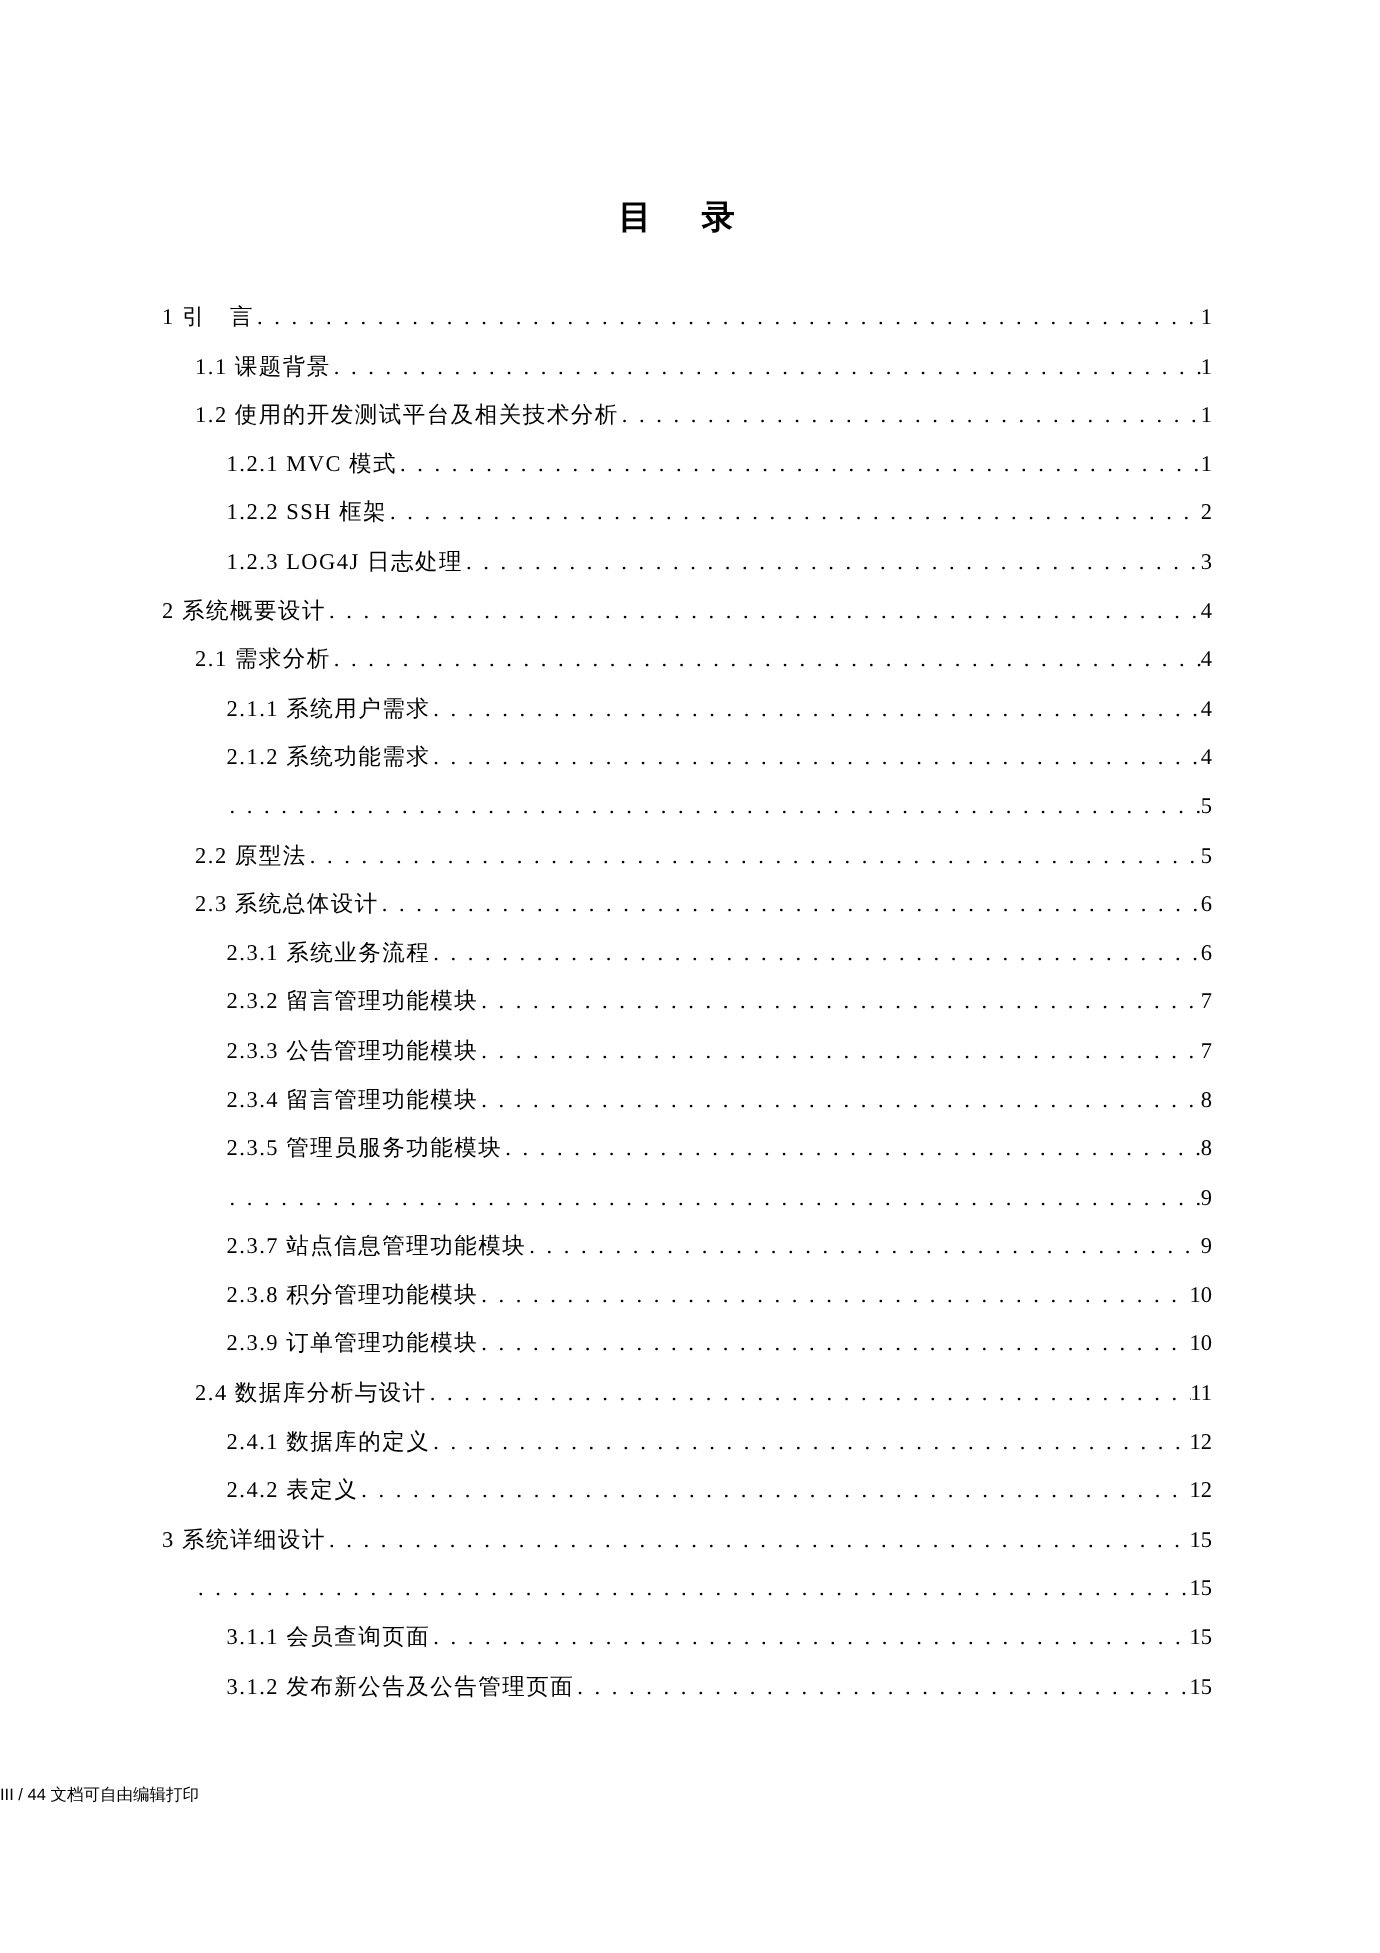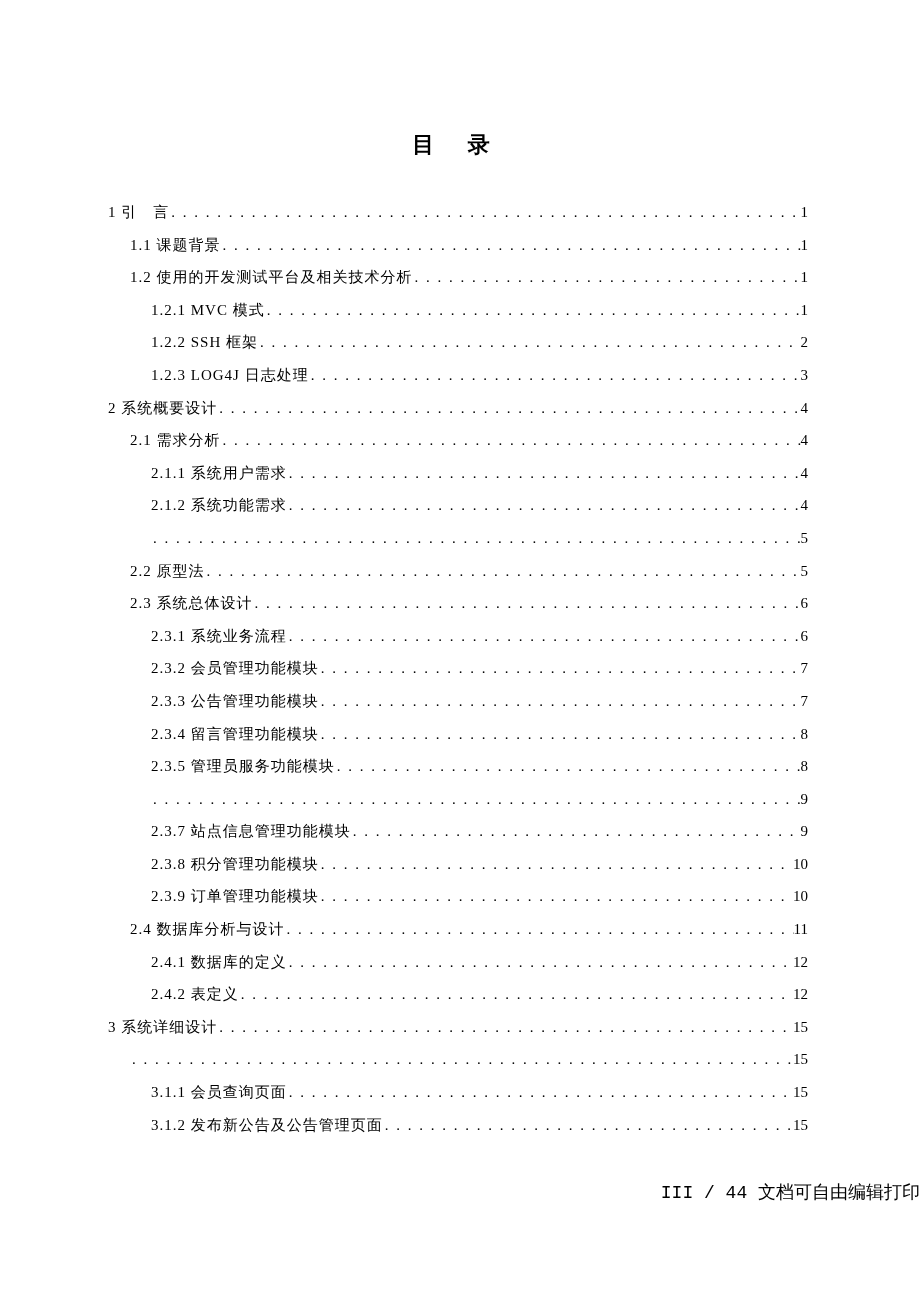--- a/index.html
+++ b/index.html
@@ -52,23 +52,23 @@
       padding-left: 22px;
     }
     .level-3 {
       padding-left: 43px;
     }
     .footer {
       position: absolute;
       bottom: 98px;
       left: 0;
       right: 0;
-      text-align: right;
-      font-size: 18px;
-      font-family: Liberation Mono, monospace;
+      text-align: left;
+      font-size: 11px;
+      font-family: Liberation Sans, sans-serif;
     }
   </style>
 </head>
 <body>
 
 <div class="page">
   <div class="title">目 录</div>
   <div id="toc-container">
       <div class="toc-entry level-1">
         <span class="toc-label">1 引　言 </span>
@@ -133,21 +133,21 @@
         <span class="toc-label">2.3 系统总体设计 </span>
         <span class="toc-dots">. . . . . . . . . . . . . . . . . . . . . . . . . . . . . . . . . . . . . . . . . . . . . . . . . . . . . . . . . . . . . . . . . . . . . . . . . . . . . . . . . . . . . . . . . . . . . . . . . . . . . . . . . . . . . . . . . . . . . . . . . . . . . . . . . . . . . . . . . . . . . . . . . . . . . . . . . . . . . . . . . . . . . . . . . . . . . . . . . . . . . . . . . . . . . . . . . . . . . . . . </span>
         <span class="toc-page"> 6</span>
       </div>
       <div class="toc-entry level-3">
         <span class="toc-label">2.3.1  系统业务流程 </span>
         <span class="toc-dots">. . . . . . . . . . . . . . . . . . . . . . . . . . . . . . . . . . . . . . . . . . . . . . . . . . . . . . . . . . . . . . . . . . . . . . . . . . . . . . . . . . . . . . . . . . . . . . . . . . . . . . . . . . . . . . . . . . . . . . . . . . . . . . . . . . . . . . . . . . . . . . . . . . . . . . . . . . . . . . . . . . . . . . . . . . . . . . . . . . . . . . . . . . . . . . . . . . . . . . . . </span>
         <span class="toc-page"> 6</span>
       </div>
       <div class="toc-entry level-3">
-        <span class="toc-label">2.3.2 会员管理功能模块 </span>
+        <span class="toc-label">2.3.2 留言管理功能模块 </span>
         <span class="toc-dots">. . . . . . . . . . . . . . . . . . . . . . . . . . . . . . . . . . . . . . . . . . . . . . . . . . . . . . . . . . . . . . . . . . . . . . . . . . . . . . . . . . . . . . . . . . . . . . . . . . . . . . . . . . . . . . . . . . . . . . . . . . . . . . . . . . . . . . . . . . . . . . . . . . . . . . . . . . . . . . . . . . . . . . . . . . . . . . . . . . . . . . . . . . . . . . . . . . . . . . . . </span>
         <span class="toc-page"> 7</span>
       </div>
       <div class="toc-entry level-3">
         <span class="toc-label">2.3.3 公告管理功能模块 </span>
         <span class="toc-dots">. . . . . . . . . . . . . . . . . . . . . . . . . . . . . . . . . . . . . . . . . . . . . . . . . . . . . . . . . . . . . . . . . . . . . . . . . . . . . . . . . . . . . . . . . . . . . . . . . . . . . . . . . . . . . . . . . . . . . . . . . . . . . . . . . . . . . . . . . . . . . . . . . . . . . . . . . . . . . . . . . . . . . . . . . . . . . . . . . . . . . . . . . . . . . . . . . . . . . . . . </span>
         <span class="toc-page"> 7</span>
       </div>
       <div class="toc-entry level-3">
         <span class="toc-label">2.3.4 留言管理功能模块 </span>

